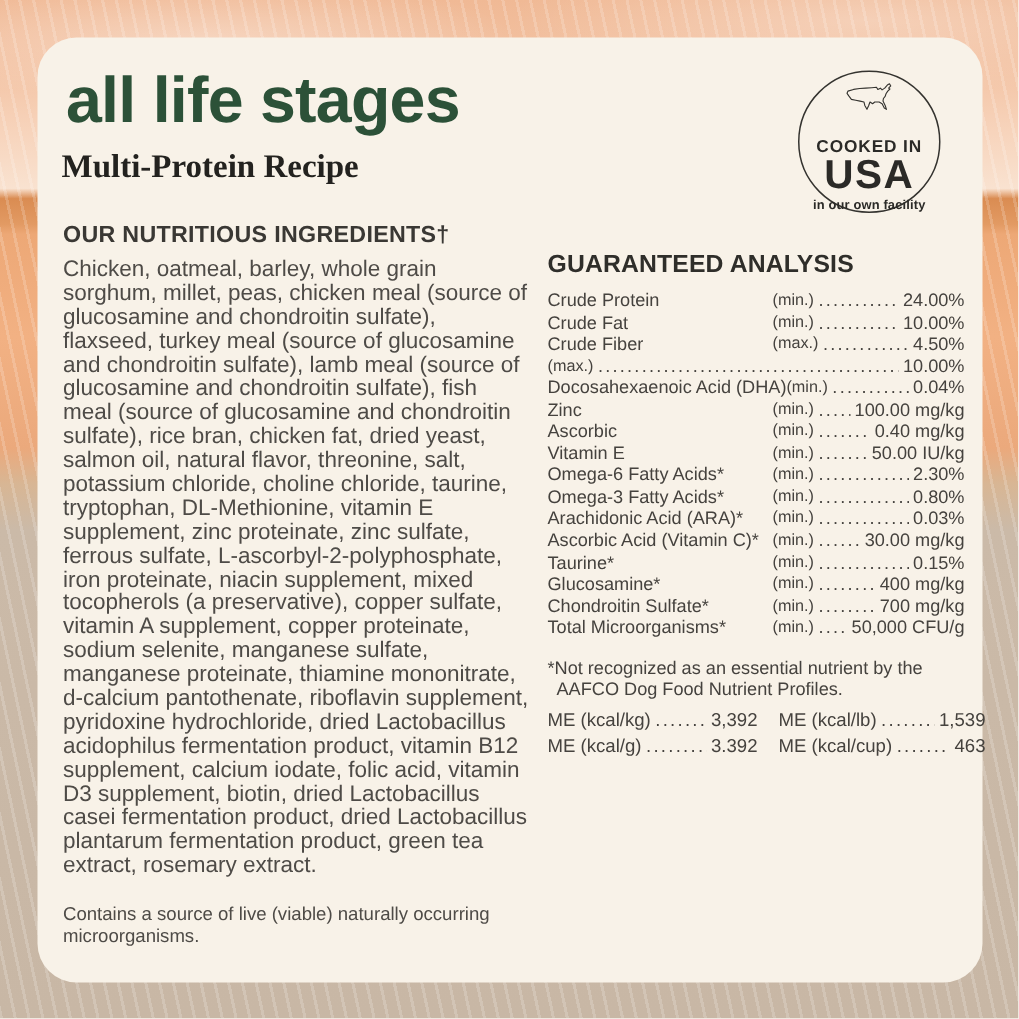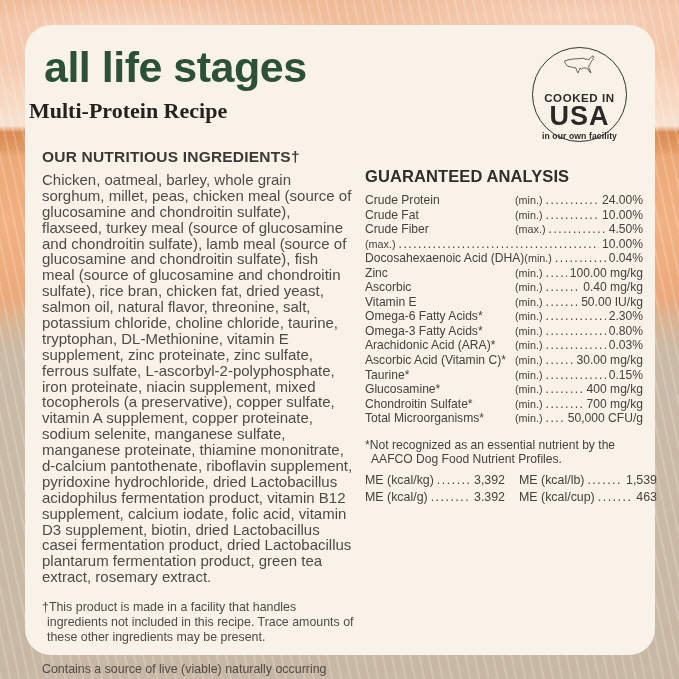--- a/index.html
+++ b/index.html
@@ -25,21 +25,21 @@
     position:absolute; left:25px; top:25px; width:630px; height:630px;
     background:#f8f2e8; border-radius:26px;
   }
 
   .title {
     position:absolute; left:19px; top:18px;
     font-weight:800; font-size:43px; letter-spacing:-0.5px;
     color:#2c5138;
   }
   .subtitle {
-    position:absolute; left:4px; top:73px;
+    position:absolute; left:16px; top:73px;
     font-family:"Liberation Serif", serif; font-weight:bold;
     font-size:22px; color:#23221f;
   }
 
   
   .badge {
     position:absolute; top:22px; right:28px; width:95px; height:95px;
     border:1.6px solid #34332f; border-radius:50%;
     display:flex; flex-direction:column; align-items:center;
     padding-top:7px; color:#2b2a27;
@@ -104,21 +104,20 @@
                  L37,43 L27,41 L17,39 L11,31 L7,25 Z" fill="none" stroke="#34332f" stroke-width="2.6" stroke-linejoin="round" stroke-linecap="round"></path>
       </svg>
       <div class="badge-line1">COOKED IN</div>
       <div class="badge-line2">USA</div>
       <div class="badge-line3">in our own facility</div>
     </div>
 
     <div class="left-col">
       <div class="sec-heading">OUR NUTRITIOUS INGREDIENTS†</div>
       <p class="ingredients-body">Chicken, oatmeal, barley, whole grain sorghum, millet, peas, chicken meal (source of glucosamine and chondroitin sulfate), flaxseed, turkey meal (source of glucosamine and chondroitin sulfate), lamb meal (source of glucosamine and chondroitin sulfate), fish meal (source of glucosamine and chondroitin sulfate), rice bran, chicken fat, dried yeast, salmon oil, natural flavor, threonine, salt, potassium chloride, choline chloride, taurine, tryptophan, DL-Methionine, vitamin E supplement, zinc proteinate, zinc sulfate, ferrous sulfate, L-ascorbyl-2-polyphosphate, iron proteinate, niacin supplement, mixed tocopherols (a preservative), copper sulfate, vitamin A supplement, copper proteinate, sodium selenite, manganese sulfate, manganese proteinate, thiamine mononitrate, d-calcium pantothenate, riboflavin supplement, pyridoxine hydrochloride, dried Lactobacillus acidophilus fermentation product, vitamin B12 supplement, calcium iodate, folic acid, vitamin D3 supplement, biotin, dried Lactobacillus casei fermentation product, dried Lactobacillus plantarum fermentation product, green tea extract, rosemary extract.</p>
-      <p class="footnote">†This product is made in a facility that handles ingredients not included in this recipe. Trace amounts of these other ingredients may be present.</p>
       <p class="live-note">Contains a source of live (viable) naturally occurring microorganisms.</p>
     </div>
 
     <div class="right-col">
       <div class="ga-heading">GUARANTEED ANALYSIS</div>
 
       <div class="ga-rows">
 
           <div class="ga-row">
             <span class="ga-label">Crude Protein</span>

